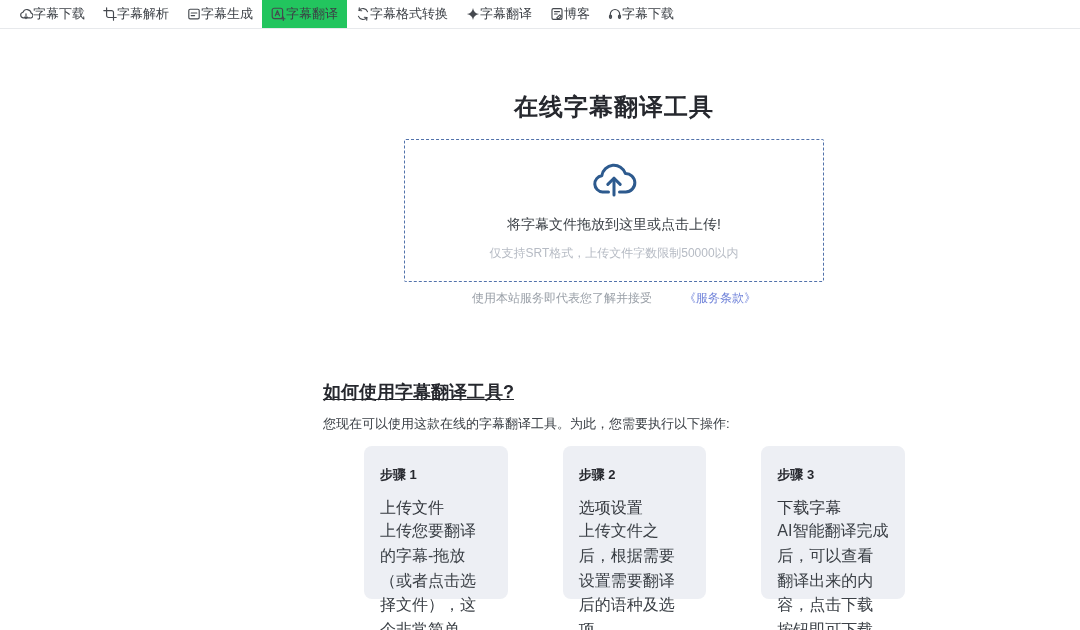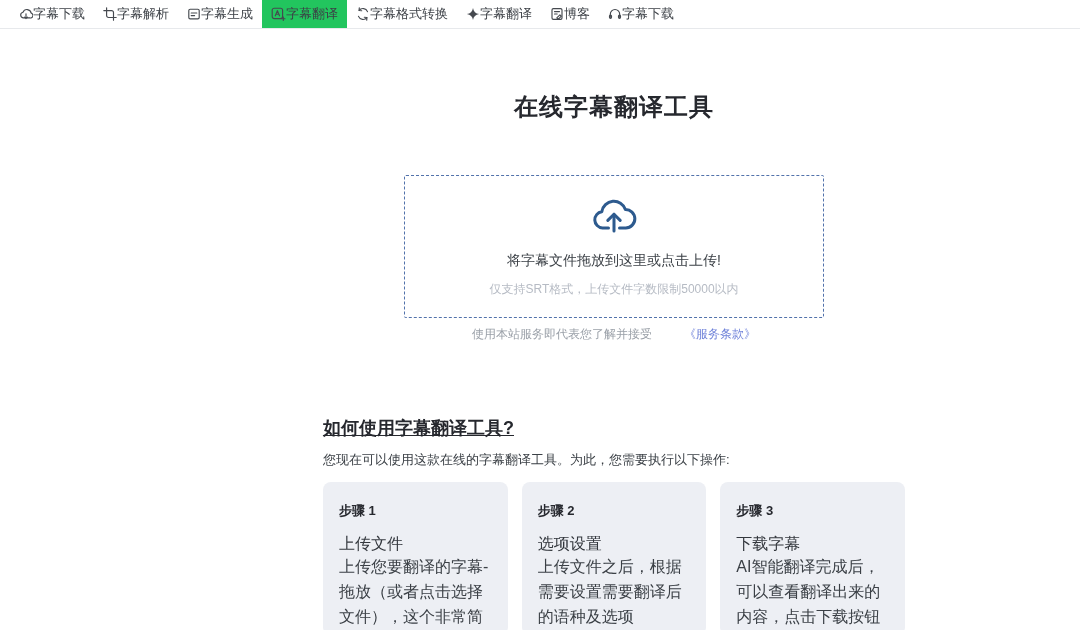--- a/index.html
+++ b/index.html
@@ -23,37 +23,37 @@
   .nav-item.active { background: #22c55e; }
   .nav-item svg { display: block; }
   .nicon { stroke: #45494f; fill: none; stroke-width: 1.15; stroke-linecap: round; stroke-linejoin: round; }
   
   .content { width: 582px; margin-left: 323px; }
   .page-title {
     margin-top: 62px; text-align: center;
     font-size: 24px; font-weight: 700; color: #26282e; letter-spacing: 1px;
   }
   .upload-box {
-    width: 420px; height: 143px; margin: 52px auto 0;
+    width: 420px; height: 143px; margin: 16px auto 0;
     border: 1px dashed #5272ab; border-radius: 2px;
     display: flex; flex-direction: column; align-items: center; justify-content: center;
     cursor: pointer; background: #fff;
   }
   .upload-main { font-size: 14px; color: #3b4046; margin-top: 13px; }
   .upload-hint { font-size: 12px; color: #b6bbc4; margin-top: 11px; }
   .terms { text-align: center; font-size: 12px; color: #9aa0a8; margin-top: 8px; }
   .terms a { color: #6f82d9; text-decoration: none; cursor: pointer; margin-left: 32px; }
   
   .howto { margin-top: 73px; }
   .howto-heading { font-size: 18px; font-weight: 700; color: #26282e; text-decoration: underline; }
   .howto-desc { font-size: 13px; color: #3b4046; margin-top: 11px; }
   .cards { display: flex; gap: 14px; margin-top: 13px; }
   .card {
     flex: 1; height: 153px; background: #edeff4; border-radius: 8px;
-    padding: 20px 16px 18px; display: flex; flex-direction: column;
+    padding: 20px 16px 18px; display: flex; flex-direction: column; margin-left: 41px;
   }
   .card-step { font-size: 13px; font-weight: 700; color: #26282e; }
   .card-title { font-size: 16px; font-weight: 400; color: #33373d; margin-top: 14px; }
   .card-body { font-size: 16px; color: #3b4046; line-height: 1.55; margin-top: auto; }
 </style>
 </head>
 <body>
 
 <div class="navbar">
 

